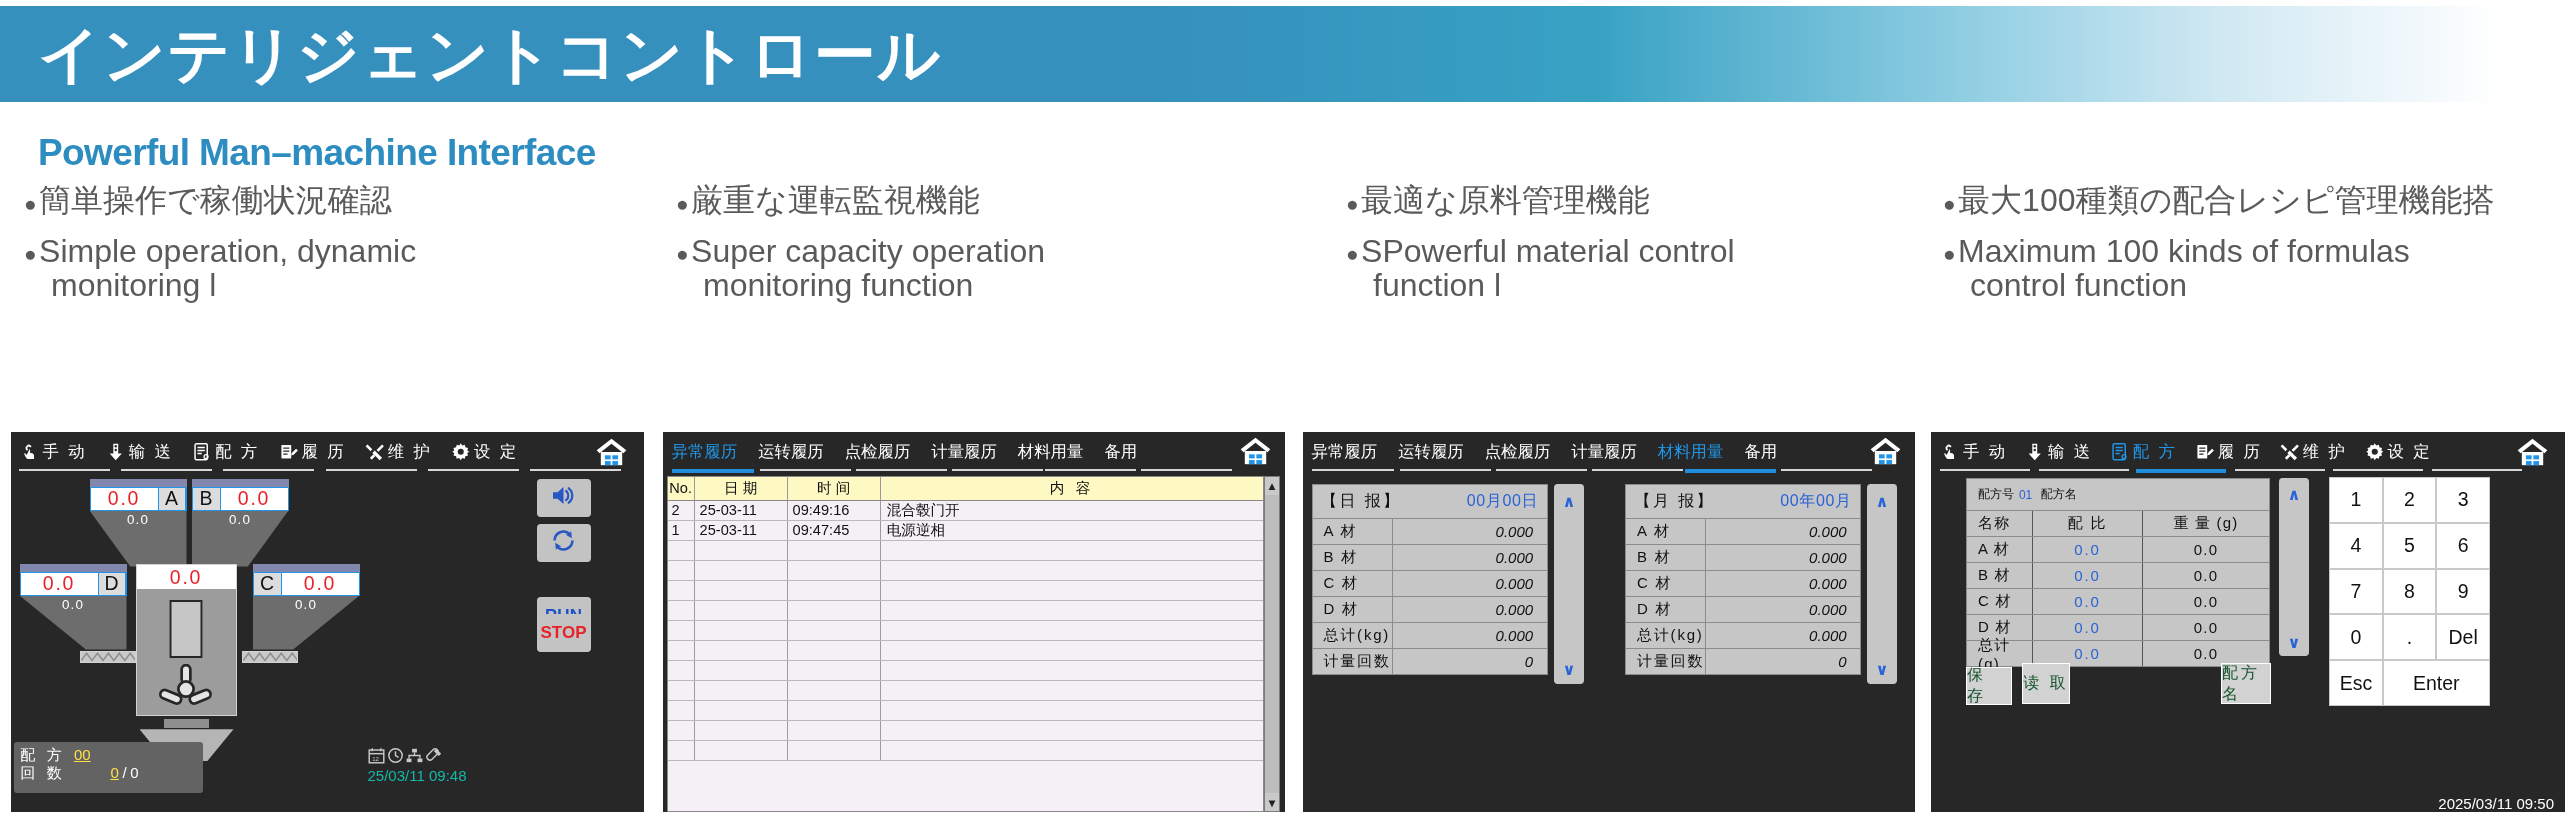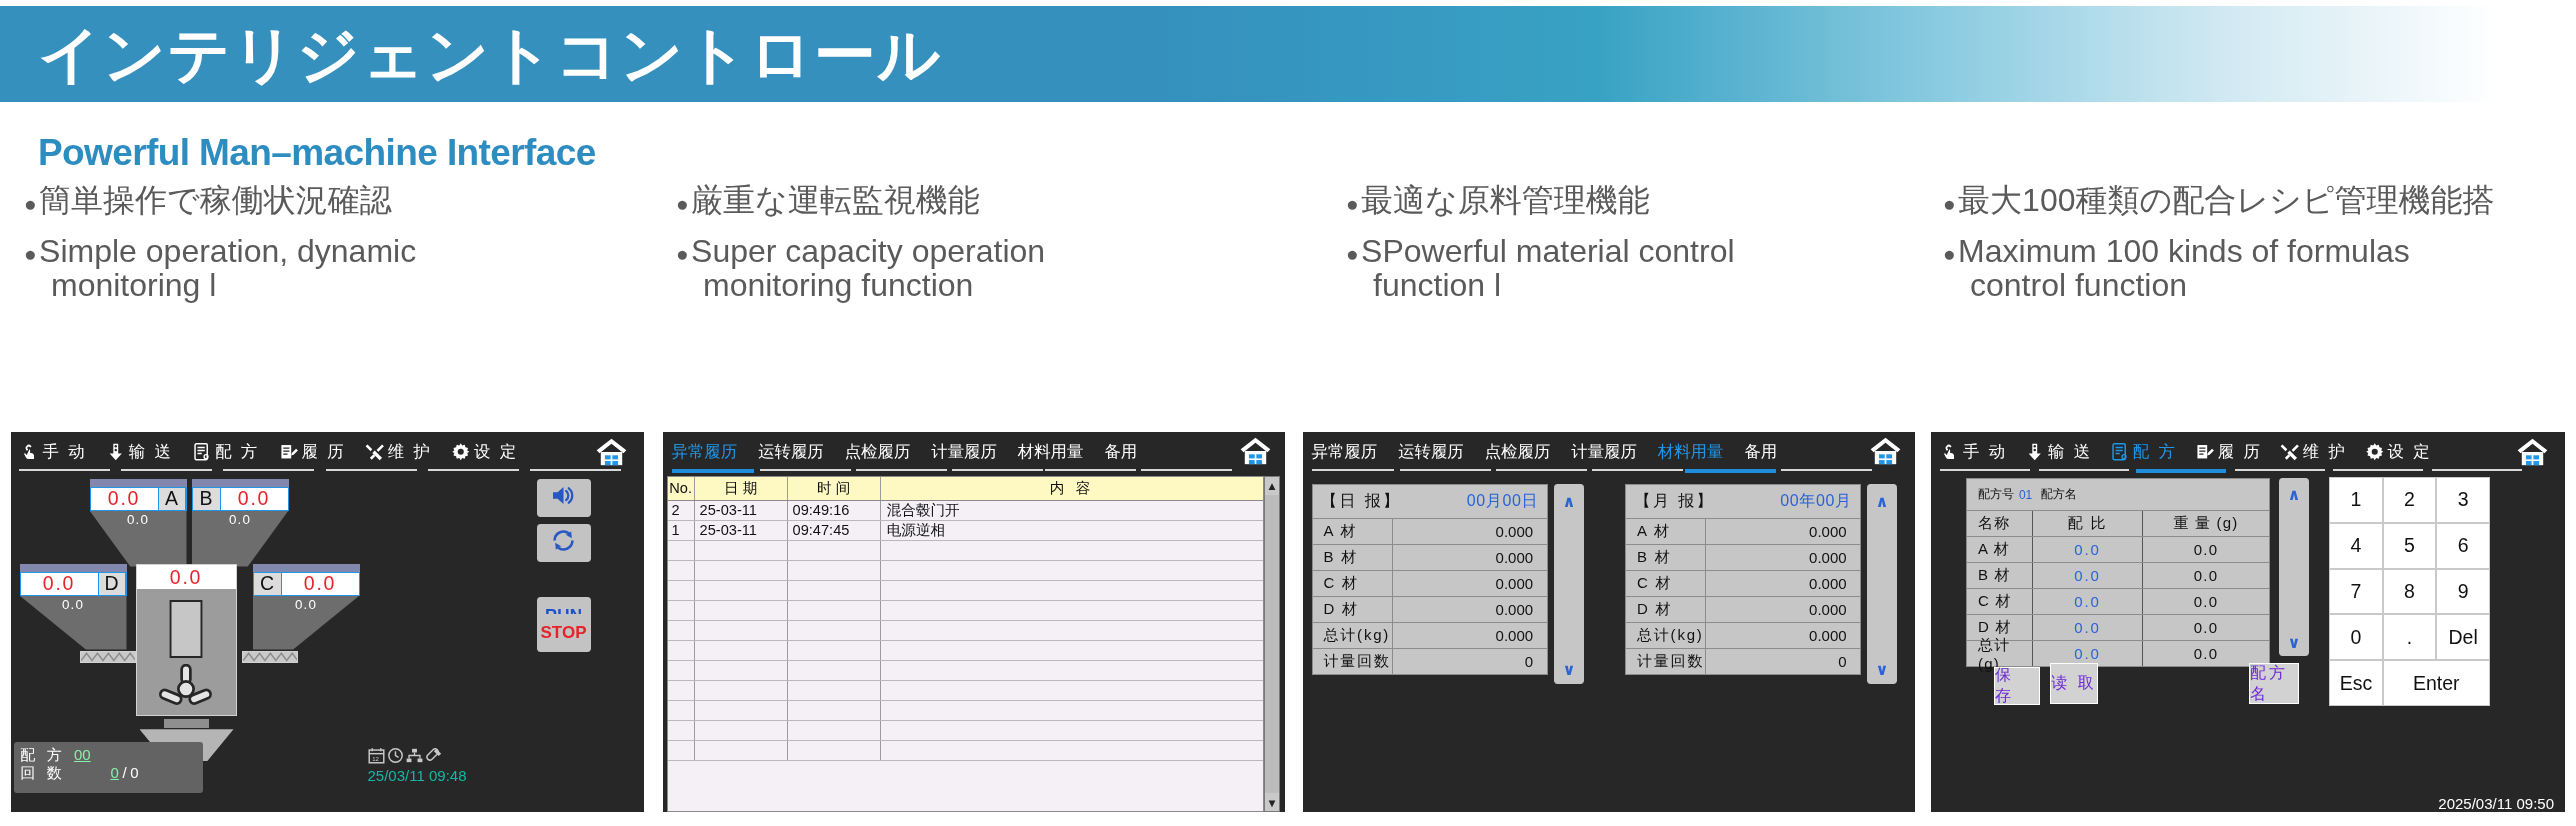--- a/index.html
+++ b/index.html
@@ -70,21 +70,21 @@
   .screw svg{display:block;}
 
   
   .sidebtn{position:absolute;width:54px;background:#c3c3c3;border-radius:3.7px;
     display:flex;align-items:center;justify-content:center;font-size:17px;font-weight:700;}
   .statusbtn{position:absolute;background:#c3c3c3;display:flex;align-items:center;justify-content:center;
     color:#222;font-size:18px;letter-spacing:4.9px;}
   .infobox{position:absolute;background:#636363;border-radius:3px;padding:3.7px 6px;box-sizing:border-box;}
   .inforow{display:flex;align-items:center;color:#fff;font-size:15px;line-height:18px;white-space:nowrap;}
   .inforow .lab{letter-spacing:3.7px;}
-  .inforow .red{color:#86efac;text-decoration:underline;}
+  .inforow .red{color:#fde047;text-decoration:underline;}
   .sysicons{position:absolute;color:#c9c9c9;}
   .sysicons .dt{color:#14b8a6;font-size:15px;letter-spacing:0px;}
 
   
   .atable{position:absolute;left:3.7px;top:2.4px;right:21px;bottom:6px;background:#f4f0f6;
     border:1.2px solid #8a8a8a;box-sizing:border-box;font-size:14.6px;color:#111;}
   .atable .hr{display:flex;background:#fef9c3;border-bottom:1.2px solid #8a8a8a;height:23px;align-items:center;}
   .atable .r{display:flex;height:19px;align-items:center;border-bottom:0.6px solid #b9b9b9;}
   .c-no{width:27px;padding-left:3.7px;box-sizing:border-box;border-right:0.6px solid #9b9b9b;height:100%;display:flex;align-items:center;}
   .c-dt{width:93px;padding-left:4.9px;box-sizing:border-box;border-right:0.6px solid #9b9b9b;height:100%;display:flex;align-items:center;}
@@ -98,36 +98,36 @@
   .vscroll .ar.dn{bottom:0;}
 
   
   .mtab{position:absolute;width:236px;background:#c6c6c6;border:1.2px solid #8c8c8c;box-sizing:border-box;}
   .mtab .mhead{display:flex;align-items:center;height:34px;border-bottom:1.2px solid #8c8c8c;font-size:16px;color:#111;padding:0 8.5px;box-sizing:border-box;}
   .mtab .mhead .hl{letter-spacing:2.4px;}
   .mtab .mhead .hv{margin-left:auto;color:#2963d8;letter-spacing:0.6px;}
   .mtab .mrow{display:flex;height:25px;border-bottom:1.2px solid #8c8c8c;font-size:15px;color:#111;}
   .mtab .mrow:last-child{border-bottom:none;}
   .mtab .mk{width:80px;display:flex;align-items:center;padding-left:11px;box-sizing:border-box;border-right:1.2px solid #8c8c8c;letter-spacing:1.8px;}
-  .mtab .mv{flex:1;display:flex;align-items:center;justify-content:flex-end;padding-right:13.4px;box-sizing:border-box;}
+  .mtab .mv{flex:1;display:flex;align-items:center;justify-content:flex-end;padding-right:13.4px;box-sizing:border-box;font-style:italic;}
   .mscroll{position:absolute;width:30px;background:#c6c6c6;border-radius:3.7px;}
   .mscroll .chev{position:absolute;left:0;width:100%;text-align:center;color:#2963d8;font-size:16px;font-weight:700;line-height:12px;}
 
   
   .rtab{position:absolute;left:35px;top:4.9px;width:304px;background:#c6c6c6;border:1.2px solid #8c8c8c;box-sizing:border-box;}
   .rtab .rhead{display:flex;align-items:center;height:32px;border-bottom:1.2px solid #8c8c8c;font-size:12px;color:#111;padding-left:11px;box-sizing:border-box;}
   .rtab .rhead .num{color:#2963d8;margin:0 8.5px 0 4.9px;}
   .rtab .rcols,.rtab .rrow{display:flex;height:25px;border-bottom:1.2px solid #8c8c8c;font-size:15px;color:#111;}
   .rtab .rrow:last-child{border-bottom:none;}
   .rtab .c1{width:66px;display:flex;align-items:center;padding-left:11px;box-sizing:border-box;border-right:1.2px solid #555;letter-spacing:1.2px;}
   .rtab .c2{width:110px;display:flex;align-items:center;justify-content:center;box-sizing:border-box;border-right:1.2px solid #555;letter-spacing:1.8px;}
   .rtab .c3{flex:1;display:flex;align-items:center;justify-content:center;box-sizing:border-box;letter-spacing:1.2px;}
   .rtab .rrow .c2{color:#2963d8;}
   .rbtn{position:absolute;background:#d2d2d2;border:1.2px solid #fff;box-sizing:border-box;
-    display:flex;align-items:center;justify-content:center;color:#6d28d9;font-size:16px;letter-spacing:3px;margin-left:28px;}
+    display:flex;align-items:center;justify-content:center;color:#14532d;font-size:16px;letter-spacing:3px;}
   .numpad{position:absolute;background:#c9c9c9;border:1.8px solid #c9c9c9;box-sizing:border-box;
     display:grid;grid-template-columns:repeat(3,1fr);grid-auto-rows:1fr;gap:1.8px;}
   .numpad div{background:#fff;display:flex;align-items:center;justify-content:center;color:#111;font-size:19.5px;}
   .numpad div.wide{grid-column:span 2;}
   .stamp{position:absolute;color:#fff;font-size:15px;}
 </style>
 </head>
 <body>
 
 <div id="header-band">

